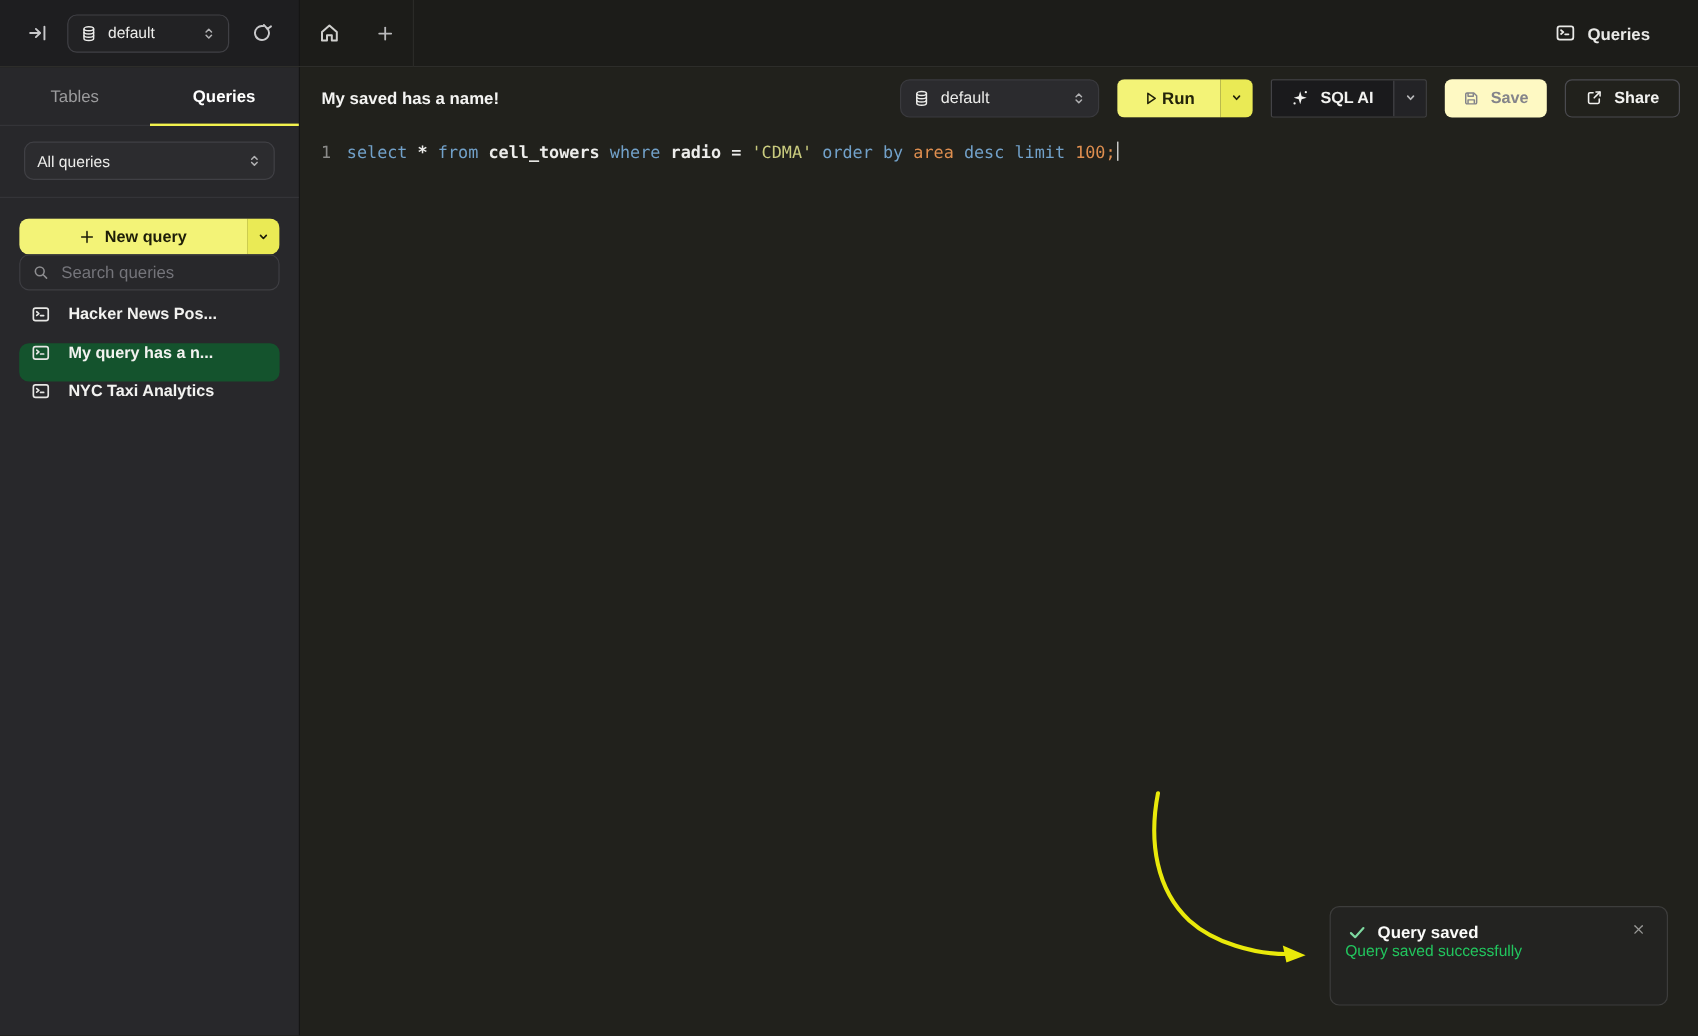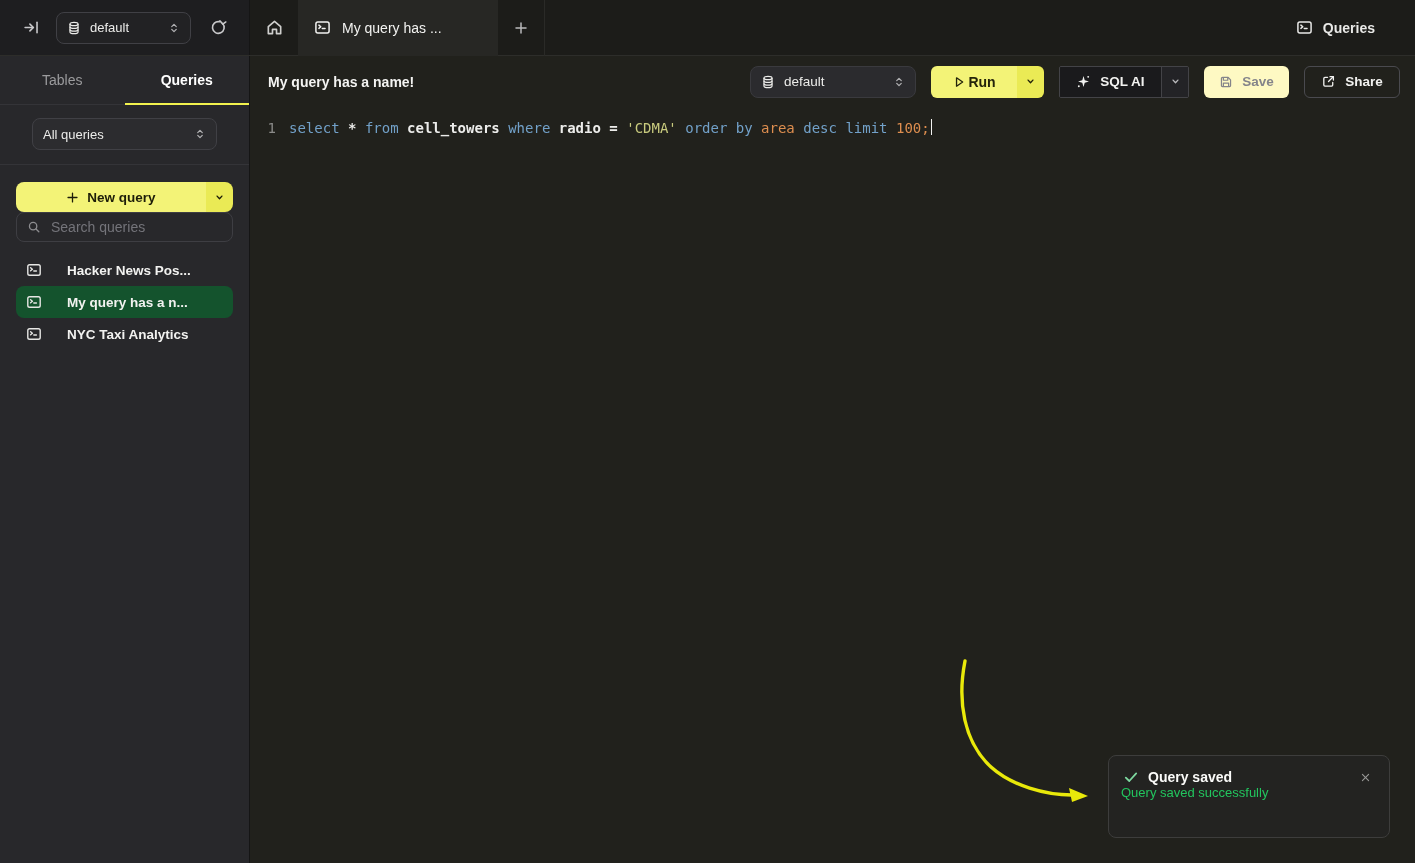--- a/index.html
+++ b/index.html
@@ -34,34 +34,34 @@
   .queries-label{display:flex; align-items:center; gap:10px; padding-right:40px; font-weight:700}
   
   .content{display:flex; height:807px}
   
   .sidebar{width:250px; flex:0 0 250px; background:#28282b; display:flex; flex-direction:column;
     border-right:1px solid #151515}
   .sidebar-tabs{height:49px; display:flex; border-bottom:1px solid #343438}
   .s-tab{flex:1; display:flex; align-items:center; justify-content:center; font-size:14px;
     color:#9b9b9d; cursor:pointer; border-bottom:2px solid transparent; margin-bottom:-1px}
   .s-tab.active{color:#ffffff; font-weight:600; border-bottom-color:var(--accent)}
-  .sidebar-filter{padding:13px 32px 14px; border-bottom:1px solid #343438}
+  .sidebar-filter{padding:13px 20px 14px; border-bottom:1px solid #343438}
   .sidebar-body{padding:17px 16px; display:flex; flex-direction:column}
   .split-btn{height:30px; border-radius:8px; display:flex; overflow:hidden; cursor:pointer; }
   .split-main{flex:1; background:var(--btn-yellow); color:#1d1d08; display:flex; align-items:center;
     justify-content:center; gap:8px; font-size:13.5px; font-weight:600}
   .split-chev{width:27px; background:var(--btn-yellow-dark); color:#1d1d08; display:flex;
     align-items:center; justify-content:center}
   .search{height:30px; border:1px solid #3e3e43; border-radius:8px; display:flex; align-items:center;
     padding:0 10px; gap:8px; color:#8d8d90; margin-bottom:12px}
   .search input{flex:1; background:transparent; border:0; outline:0; color:#ececea;
     font-size:14px; font-family:"Liberation Sans", sans-serif; min-width:0}
   .search input::placeholder{color:#74747a}
   .qlist{display:flex; flex-direction:column}
-  .qitem{height:32px; display:flex; align-items:center; gap:25px; padding:0 10px; border-radius:8px;
+  .qitem{height:32px; display:flex; gap:15px; padding:0 10px; border-radius:8px;
     font-size:13.5px; font-weight:600; color:#f2f2f0; cursor:pointer}
   .qitem.selected{background:#14532d}
   .qitem .ticon{color:#e6e6e4}
   
   .main{flex:1; display:flex; flex-direction:column; background:#21211c}
   .toolbar{height:51px; display:flex; align-items:center; padding:0 15px 0 18px}
   .query-title{font-weight:600; color:#f4f4f2}
   .toolbar-right{margin-left:auto; display:flex; align-items:center; gap:15px}
   .toolbar .select-box{width:166px; background:#2b2b2e; border-color:#3a3a3e; font-size:13.5px}
   .run-btn{height:32px; border-radius:6px; display:flex; overflow:hidden; cursor:pointer}
@@ -80,21 +80,21 @@
     color:#f2f2f0; display:flex; align-items:center; justify-content:center; gap:9px; font-weight:600; font-size:13.5px; cursor:pointer}
   
   .editor{flex:1; padding-top:11px; font-family:"DejaVu Sans Mono", monospace; font-size:14px}
   .code-line{display:flex; line-height:20px}
   .linenum{padding-left:17px; width:26px; text-align:right; color:#8b8b89; flex:0 0 26px}
   .code{margin-left:13px; white-space:pre}
   .cursor{display:inline-block; width:1.5px; height:16px; background:#f2f2f0; vertical-align:-2px; margin-left:1px}
   
   .toast{position:absolute; left:1108px; top:755px; width:282px; height:83px; background:#232321;
     border:1px solid #3d3d3c; border-radius:8px; padding:13px 12px}
-  .toast-head{display:flex; align-items:center; gap:9px; margin-left:2px}
+  .toast-head{display:flex; align-items:flex-start; gap:9px; margin-left:2px}
   .toast-title{font-weight:700; flex:1; color:#fbfbf9}
   .toast-close{color:#9a9a98; cursor:pointer; margin-right:6px; display:flex}
   .toast-msg{font-size:13px; color:#22c55e}
   
   .arrow-overlay{position:absolute; left:0; top:0; pointer-events:none}
 </style>
 </head>
 <body>
 
 <header class="topbar">
@@ -134,30 +134,20 @@
       </span>
     </div>
   </div>
   <div class="topbar-right">
     <div class="home-btn">
       <span>
         <svg width="19" height="19" viewBox="0 0 16 16" fill="none" stroke="currentColor" stroke-width="1.4" stroke-linejoin="round">
           <path d="M2.8,7.3 L8,2.8 L13.2,7.3 V13.2 H9.7 V9.6 H6.3 V13.2 H2.8 Z"></path>
         </svg>
       </span>
-    </div>
-    <div class="tab">
-      <span class="ticon">
-        <svg width="17" height="17" viewBox="0 0 16 16" fill="none" stroke="currentColor" stroke-width="1.4" stroke-linecap="round" stroke-linejoin="round">
-          <rect x="1.8" y="2.8" width="12.4" height="10.4" rx="1.8"></rect>
-          <polyline points="4.6,5.8 6.4,7.3 4.6,8.8"></polyline>
-            <line x1="7.8" y1="9" x2="10.4" y2="9"></line>
-        </svg>
-      </span>
-      <span>My query has ...</span>
     </div>
     <div class="plus-btn">
       <span>
         <svg width="16" height="16" viewBox="0 0 16 16" stroke="currentColor" stroke-width="1.5" stroke-linecap="round">
           <line x1="8" y1="3" x2="8" y2="13"></line>
             <line x1="3" y1="8" x2="13" y2="8"></line>
         </svg>
       </span>
     </div>
     <div class="tb-spacer"></div>
@@ -250,21 +240,21 @@
             </svg>
           </span>
           <span>NYC Taxi Analytics</span>
         </div>
       </div>
     </div>
   </aside>
 
   <main class="main">
     <div class="toolbar">
-      <span class="query-title">My query has a name!</span>
+      <span class="query-title">My saved has a name!</span>
       <div class="toolbar-right">
         <div class="select-box">
           <span>
             <svg width="14" height="14" viewBox="0 0 16 16" fill="none" stroke="currentColor" stroke-width="1.4">
               <ellipse cx="8" cy="3.4" rx="4.6" ry="1.9"></ellipse>
               <path d="M3.4,3.4 V12.6 A4.6,1.9 0 0 0 12.6,12.6 V3.4"></path>
               <path d="M3.4,6.5 A4.6,1.9 0 0 0 12.6,6.5"></path>
               <path d="M3.4,9.6 A4.6,1.9 0 0 0 12.6,9.6"></path>
             </svg>
           </span>

